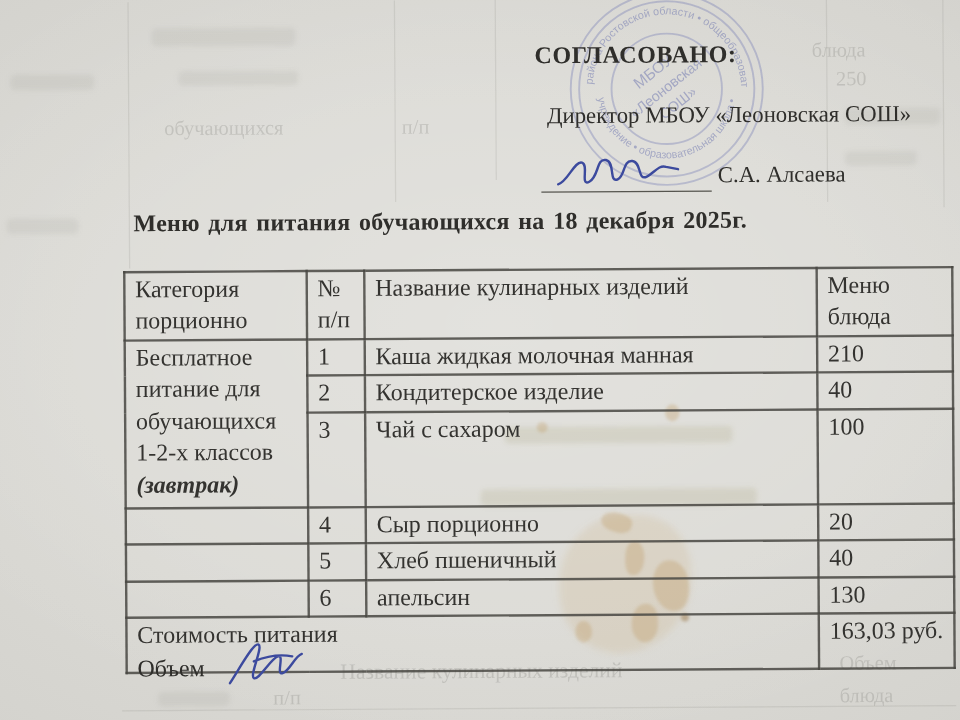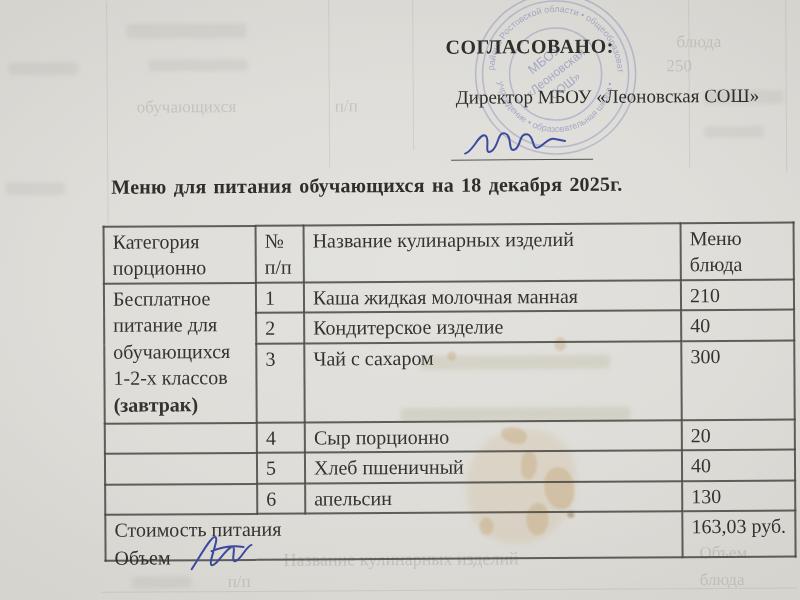--- a/index.html
+++ b/index.html
@@ -41,41 +41,41 @@
     font-size:20px;line-height:1.32;color:#343330;
   }
   table.menu td,table.menu th{
     border:2px solid rgba(72,71,66,0.85);
     padding:1px 7px 1px 8px;vertical-align:top;text-align:left;
     font-weight:normal;overflow:hidden;
   }
   table.menu th{vertical-align:top;}
   td.num{padding-left:10px;}
   td.total-label{text-align:right;font-weight:bold;padding-right:10px;}
-  .catbold{font-weight:bold;}
+  .catbold{font-weight:bold;font-style:italic;}
   
   .cook{left:113px;top:545px;font-size:20px;}
   .cook-svg{left:180px;top:528px;}
   .ink-blue path{stroke:#3c4a9e;fill:none;stroke-linecap:round;stroke-linejoin:round;}
 </style>
 </head>
 <body>
 
 <div id="doc">
 
   <div>
     <div class="ghost-line-v" style="left:108px;top:0;height:222px"></div>
     <div class="ghost-line-v" style="left:330px;top:0;height:168px"></div>
     <div class="ghost-line-v" style="left:414px;top:0;height:150px"></div>
     <div class="ghost-line-v" style="left:690px;top:0;height:170px"></div>
     <div class="ghost-line-v" style="left:787px;top:0;height:175px"></div>
     <div class="ghost-line-h" style="left:100px;top:590px;width:695px"></div>
 
     <span class="ghost-text" style="left:678px;top:34px">блюда</span>
-    <span class="ghost-text" style="left:668px;top:58px">250</span>
+    <span class="ghost-text" style="left:698px;top:58px">250</span>
     <span class="ghost-text" style="left:138px;top:96px">обучающихся</span>
     <span class="ghost-text" style="left:336px;top:96px">п/п</span>
     <span class="ghost-text" style="left:282px;top:549px;font-size:18px">Название кулинарных изделий</span>
     <span class="ghost-text" style="left:698px;top:545px">Объем</span>
     <span class="ghost-text" style="left:698px;top:572px">блюда</span>
     <span class="ghost-text" style="left:226px;top:571px">п/п</span>
 
     <div class="ghost-smudge" style="left:128px;top:22px;width:120px;height:15px"></div>
     <div class="ghost-smudge" style="left:150px;top:58px;width:100px;height:12px"></div>
     <div class="ghost-smudge" style="left:10px;top:60px;width:70px;height:13px"></div>
@@ -113,20 +113,21 @@
       <text x="89" y="108" font-size="12">СОШ»</text>
     </g>
   </svg>
 
   <div class="abs agreed">СОГЛАСОВАНО:</div>
   <div class="abs director">Директор МБОУ «Леоновская СОШ»</div>
   <div class="abs sig-line"></div>
   <svg class="abs sig-svg ink-blue" width="130" height="40" viewBox="0 0 130 40">
     <path stroke-width="2" d="M4,32 C12,30 18,12 24,14 C30,16 22,34 30,30 C38,26 36,10 44,12 C52,14 46,32 54,28 C60,25 58,12 66,13 C74,14 70,30 78,26 C84,23 88,16 94,18 L104,20"></path>
   </svg>
+  <div class="abs sig-name">С.А. Алсаева</div>
 
   <div class="abs doc-title">Меню для питания обучающихся  на 18 декабря 2025г.</div>
 
   <table class="menu">
     <colgroup>
         <col style="width:152px">
         <col style="width:48px">
         <col style="width:377px">
         <col style="width:113px">
       </colgroup>
@@ -146,21 +147,21 @@
       <td>210</td>
     </tr>
     <tr style="height:27px">
       <td class="num">2</td>
       <td>Кондитерское изделие</td>
       <td>40</td>
     </tr>
     <tr style="height:79px">
       <td class="num">3</td>
       <td>Чай с сахаром</td>
-      <td>300</td>
+      <td>100</td>
     </tr>
     <tr style="height:27px">
       <td></td>
       <td class="num">4</td>
       <td>Сыр порционно</td>
       <td>20</td>
     </tr>
     <tr style="height:26px">
       <td></td>
       <td class="num">5</td>

